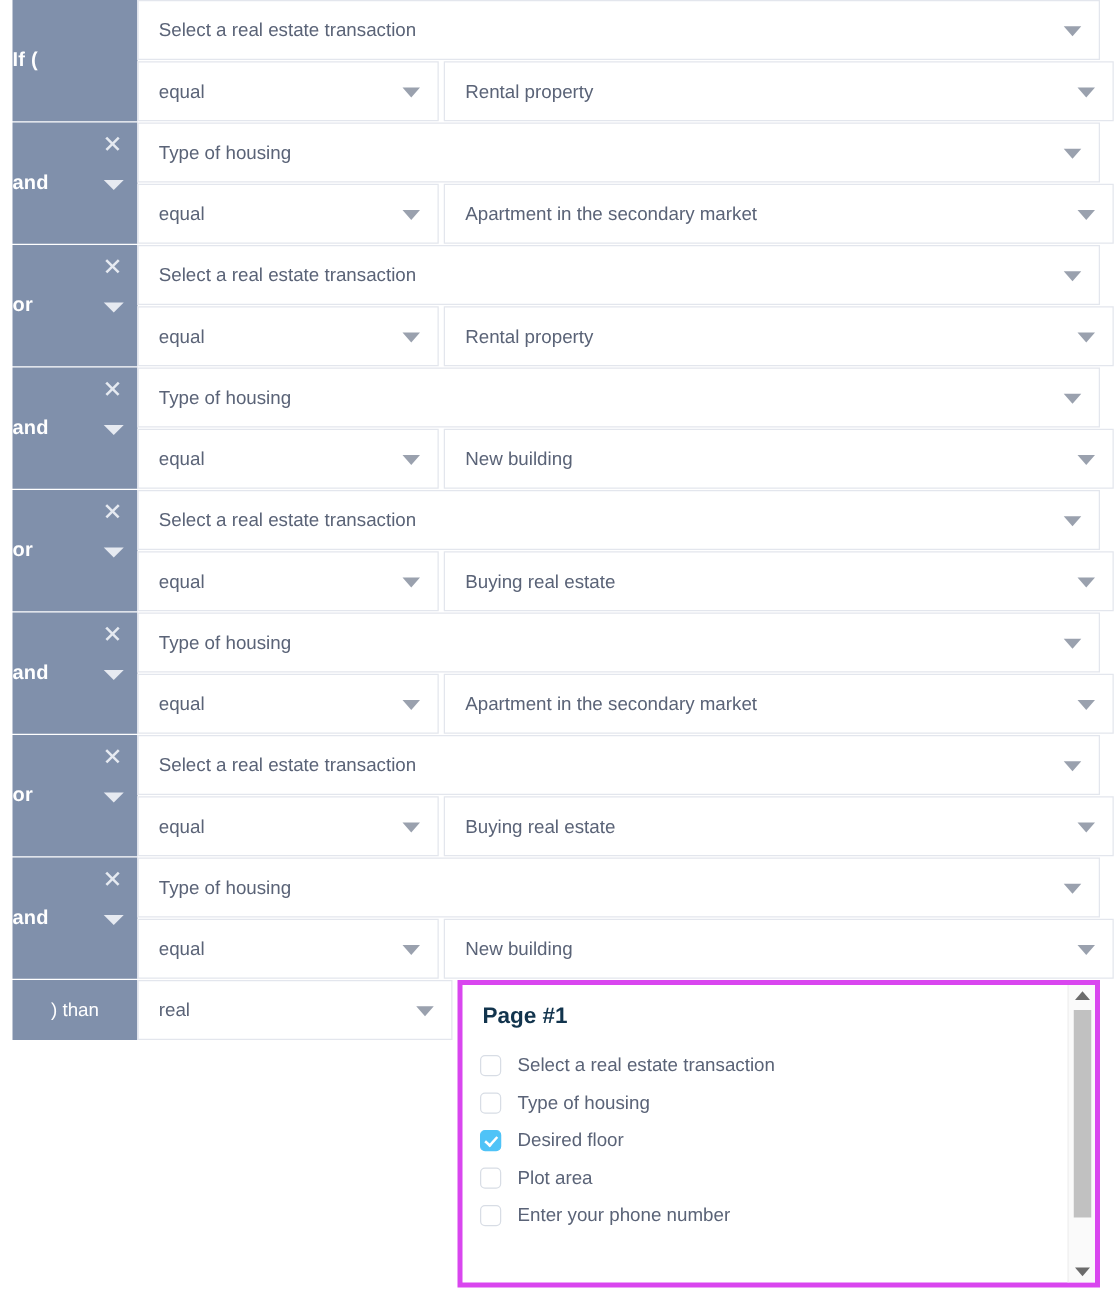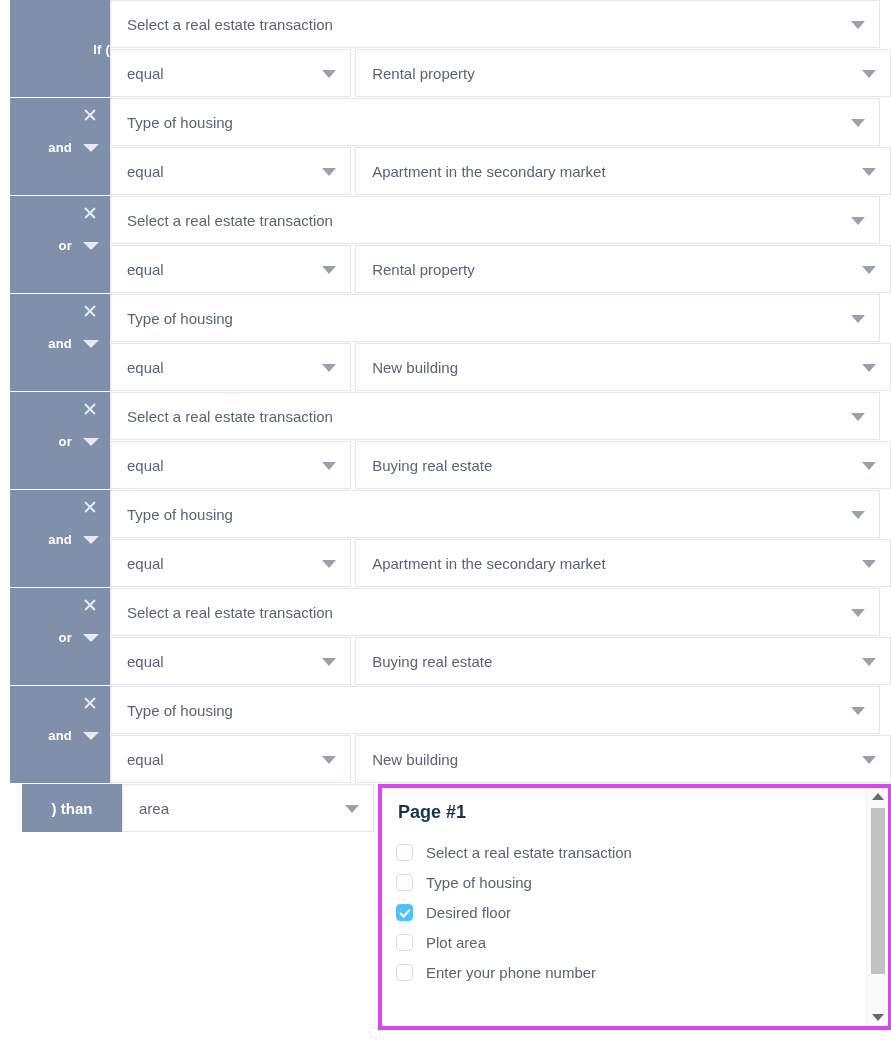--- a/index.html
+++ b/index.html
@@ -36,23 +36,23 @@
     position: relative;
     flex: 0 0 100px;
     box-sizing: border-box;
   }
   .logic-label {
     position: absolute;
     left: 0;
     right: 38px;
     top: 50%;
     transform: translateY(-50%);
-    text-align: right;
+    text-align: left;
     color: #ffffff;
-    font-size: 13px;
+    font-size: 16px;
     font-weight: bold;
     letter-spacing: .2px;
     line-height: 1;
   }
   .logic-cell.first .logic-label {
     left: 0;
     right: 0;
   }
   .close-x {
     position: absolute;
@@ -130,29 +130,29 @@
 
   
   .then-group {
     display: flex;
     align-items: flex-start;
     width: 891px;
   }
   .then-logic {
     width: 100px;
     flex: 0 0 100px;
-    margin-left: 22px;
+    margin-left: 10px;
     height: 48px;
     background: #8090ab;
     display: flex;
     align-items: center;
     justify-content: center;
     color: #ffffff;
     font-size: 15px;
-    font-weight: bold;
+    font-weight: normal;
     box-sizing: border-box;
   }
   .then-body {
     flex: 1 1 auto;
     display: flex;
     align-items: flex-start;
   }
   .sel-show { width: 252px; margin-right: 4px; flex: 0 0 252px; }
 
   
@@ -462,21 +462,21 @@
             </div>
           </div>
         </div>
       </div>
     </div>
 
   <div class="then-group">
     <div class="then-logic">) than</div>
     <div class="then-body">
       <div class="sel sel-show">
-        <span>area</span>
+        <span>real</span>
         <span class="caret"></span>
       </div>
 
       <div class="page-panel">
         <div class="panel-scrollarea">
           <div class="page-title">Page #1</div>
           <div id="opts">
               <div class="opt-row">
                 <span class="cbx"></span>
                 <span class="opt-label">Select a real estate transaction</span>

